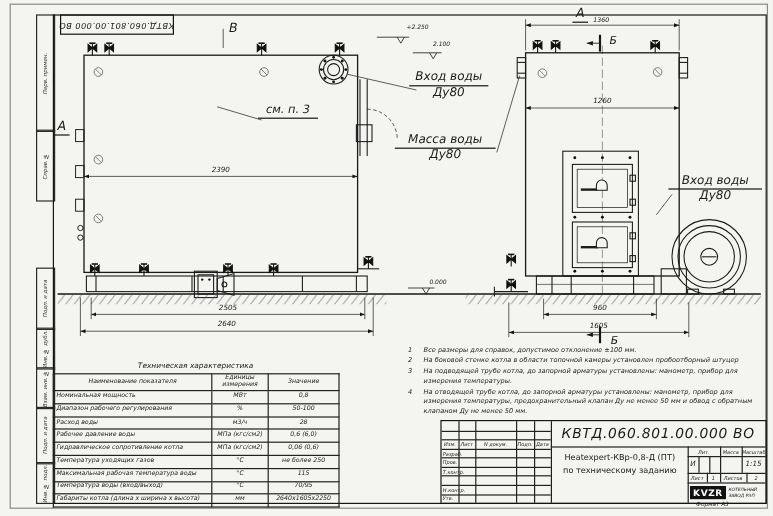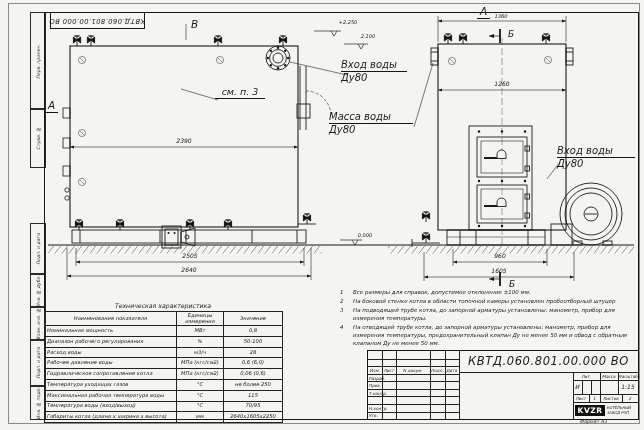--- a/index.html
+++ b/index.html
@@ -8,21 +8,21 @@
   .abs{position:absolute;}
   .thin-border{border:1px solid #8a8a86;}
   .frame{border:1.6px solid #161616;}
   .mbox{border:0.8px solid #2a2a2a;display:flex;align-items:center;justify-content:center;overflow:hidden;}
   .mbox span{writing-mode:vertical-rl;transform:rotate(180deg);font-size:4.6px;font-style:italic;white-space:nowrap;color:#333;}
   .corner-stamp{border:1.1px solid #161616;display:flex;align-items:center;justify-content:center;}
   .corner-stamp span{transform:rotate(180deg);font-size:6.8px;font-style:italic;white-space:nowrap;letter-spacing:0.4px;}
   .viewlabel{font-style:italic;font-size:10.5px;border-bottom:1px solid #161616;text-align:center;line-height:1.1;}
   .viewlabel.nounder{border-bottom:none;}
   .callout{font-style:italic;font-size:9.5px;border-bottom:0.9px solid #161616;text-align:center;line-height:1.15;}
-  .pipe-label{text-align:left;font-style:italic;}
+  .pipe-label{text-align:center;font-style:italic;}
   .pipe-label .l1{font-size:10px;border-bottom:1px solid #161616;padding-bottom:1px;white-space:nowrap;}
   .pipe-label .l2{font-size:10px;white-space:nowrap;}
   
   .tt-title{font-size:6.2px;font-style:italic;text-align:center;}
   table.tt{border-collapse:collapse;table-layout:fixed;width:238px;font-style:italic;}
   table.tt th,table.tt td{border:0.7px solid #222;font-weight:normal;font-size:5.2px;padding:0 2px;height:9.8px;line-height:1.15;overflow:hidden;}
   table.tt th{text-align:center;height:13px;}
   table.tt td:first-child{text-align:left;}
   table.tt td:nth-child(2),table.tt td:nth-child(3){text-align:center;}
   
@@ -449,20 +449,22 @@
     <div class="txt tb-small" style="left:77px;top:17px;width:14px;">Дата</div>
 
     <div class="txt tb-small" style="left:0;top:24.6px;width:28px;text-align:left;padding-left:1px;">Разраб.</div>
     <div class="txt tb-small" style="left:0;top:32.2px;width:28px;text-align:left;padding-left:1px;">Пров.</div>
     <div class="txt tb-small" style="left:0;top:39.8px;width:28px;text-align:left;padding-left:1px;">Т.контр.</div>
     <div class="txt tb-small" style="left:0;top:54.9px;width:28px;text-align:left;padding-left:1px;">Н.контр.</div>
     <div class="txt tb-small" style="left:0;top:62.3px;width:28px;text-align:left;padding-left:1px;">Утв.</div>
 
     <div class="cell-line" style="left:205px;top:21px;width:0.8px;height:47px;"></div>
     <div class="abs" style="left:93px;top:25px;width:111px;text-align:center;">
+      <div class="tb-name">Heatexpert-КВр-0,8-Д (ПТ)</div>
+      <div class="tb-name">по техническому заданию</div>
     </div>
 
     <div class="cell-line" style="left:232px;top:21px;width:0.6px;height:22px;"></div>
     <div class="cell-line" style="left:250px;top:21px;width:0.6px;height:22px;"></div>
     <div class="cell-line" style="left:205px;top:29px;width:65px;height:0.6px;"></div>
     <div class="txt tb-small" style="left:205px;top:22.5px;width:27px;">Лит.</div>
     <div class="txt tb-small" style="left:232px;top:22.5px;width:18px;">Масса</div>
     <div class="txt tb-small" style="left:250px;top:22.5px;width:20px;">Масштаб</div>
     <div class="cell-line" style="left:214px;top:29px;width:0.6px;height:14px;"></div>
     <div class="cell-line" style="left:223px;top:29px;width:0.6px;height:14px;"></div>

